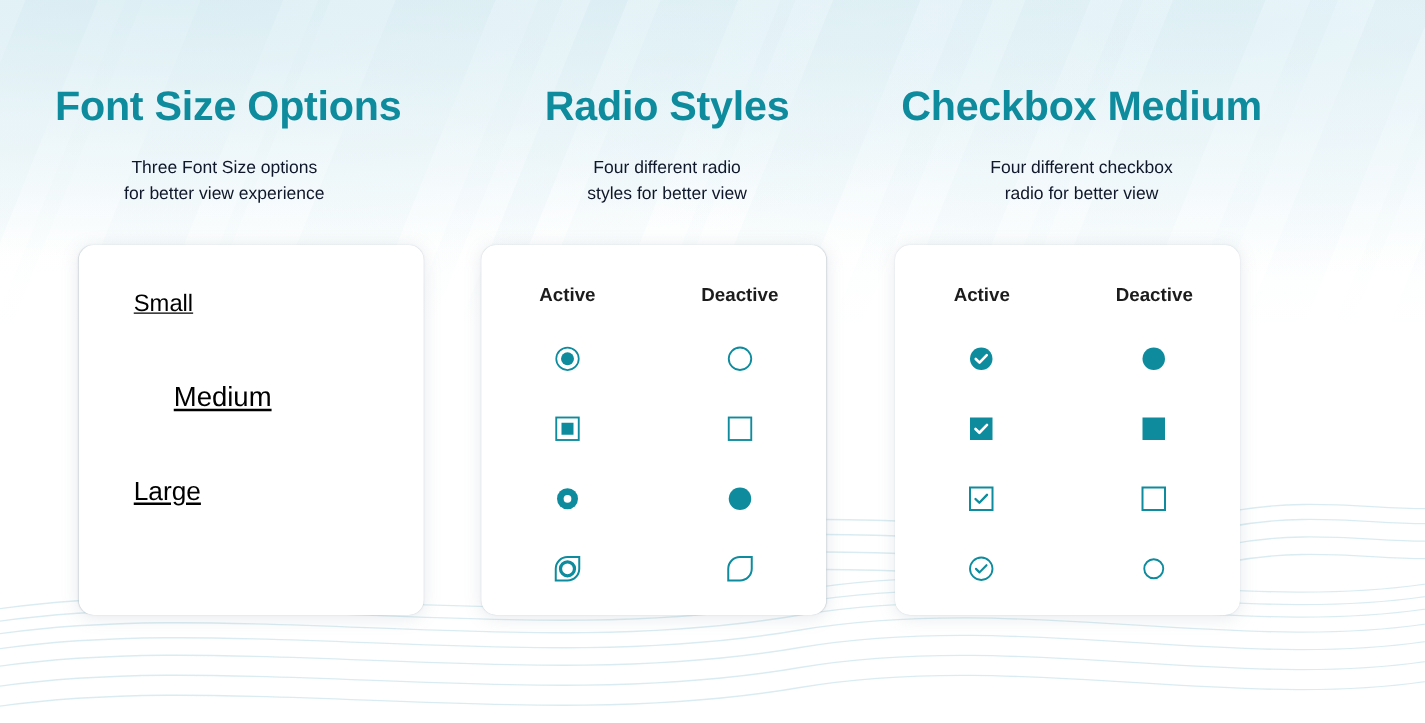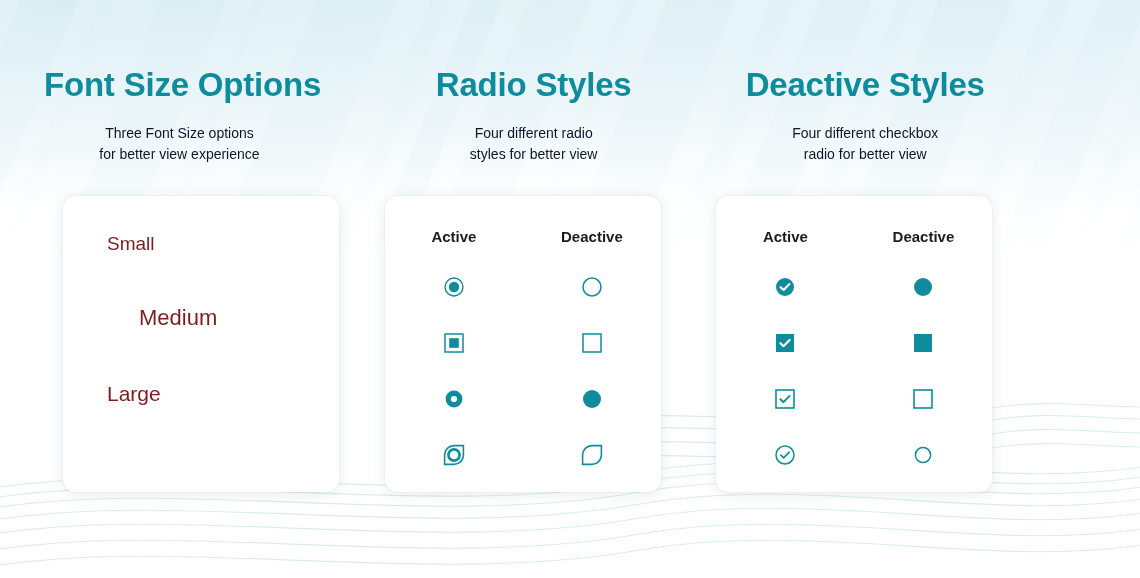--- a/index.html
+++ b/index.html
@@ -106,23 +106,24 @@
 
   
   .card-fontsize {
     width: 276px;
     height: 296px;
     margin-top: 32px;
     margin-left: 19px;
     padding: 38px 0 0 44px;
   }
   .fs-item {
-    color: #7f1d1d;
+    color: #000000;
     font-weight: 400;
     line-height: 1;
+    text-decoration: underline;
   }
   .fs-item + .fs-item { margin-top: 0; }
   .fs-small  { font-size: 19px; margin-bottom: 54px; }
   .fs-medium { font-size: 22px; margin-bottom: 54px; margin-left: 32px; }
   .fs-large  { font-size: 21px; }
 
   
   .card-options {
     width: 276px;
     height: 296px;
@@ -282,21 +283,21 @@
               <path d="M11,1.6 H20.4 V11 A9.4,9.4 0 0 1 11,20.4 H1.6 V11 A9.4,9.4 0 0 1 11,1.6 Z" fill="none" stroke="#0e8c9d" stroke-width="1.6"></path>
             </svg>
           </div>
         </div>
 
       </div>
     </div>
   </div>
 
   <div class="column col-3">
-    <h1 class="panel-title">Deactive Styles</h1>
+    <h1 class="panel-title">Checkbox Medium</h1>
     <p class="panel-sub">Four different checkbox
 radio for better view</p>
 
     <div class="card card-options card-checkbox">
       <div class="opt-head">
         <div>Active</div>
         <div>Deactive</div>
       </div>
 
       <div class="opt-rows">

